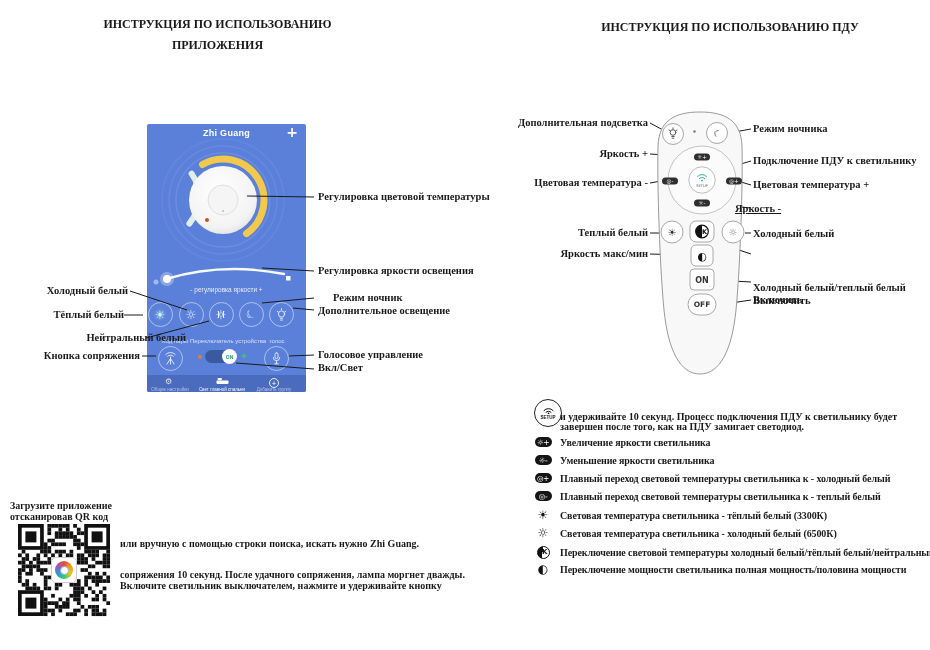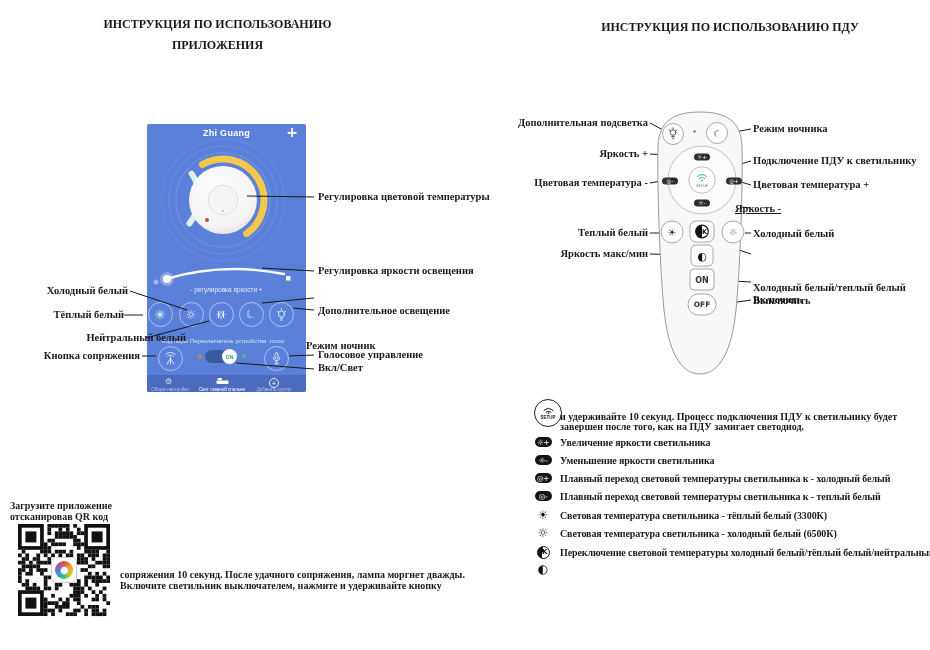--- a/index.html
+++ b/index.html
@@ -490,21 +490,21 @@
         </g>
     </g>
   </svg>
 
   <div class="abs callout hud" style="right:802px;top:285px;">Холодный белый</div>
   <div class="abs callout hud" style="right:806px;top:309px;">Тёплый белый</div>
   <div class="abs callout hud" style="right:744px;top:332px;">Нейтральный белый</div>
   <div class="abs callout hud" style="right:790px;top:350px;">Кнопка сопряжения</div>
   <div class="abs callout hud" style="left:318px;top:191px;">Регулировка цветовой температуры</div>
   <div class="abs callout hud" style="left:318px;top:265px;">Регулировка яркости освещения</div>
-  <div class="abs callout hud" style="left:306px;top:292px;margin-top:48px;">Режим ночник</div>
+  <div class="abs callout hud" style="left:333px;top:292px;">Режим ночник</div>
   <div class="abs callout hud" style="left:318px;top:305px;">Дополнительное освещение</div>
   <div class="abs callout hud" style="left:318px;top:349px;">Голосовое управление</div>
   <div class="abs callout hud" style="left:318px;top:362px;">Вкл/Свет</div>
 
   <div class="abs callout hud" style="right:282px;top:117px;">Дополнительная подсветка</div>
   <div class="abs callout hud" style="right:282px;top:148px;">Яркость +</div>
   <div class="abs callout hud" style="right:282px;top:177px;">Цветовая температура -</div>
   <div class="abs callout hud" style="right:282px;top:227px;">Теплый белый</div>
   <div class="abs callout hud" style="right:282px;top:248px;">Яркость макс/мин</div>
   <div class="abs callout hud" style="left:753px;top:123px;">Режим ночника</div>
@@ -570,27 +570,29 @@
         <span class="kcirc">
           <b>K</b>
         </span>
       </span>
     <span class="legend-tx">Переключение световой температуры холодный белый/тёплый белый/нейтральный белый</span>
   </div>
   <div class="legend-row" style="top:562px;">
     <span class="legend-ic">
         <span class="halfc">◐</span>
       </span>
+    <span class="legend-tx">Переключение мощности светильника полная мощность/половина мощности</span>
   </div>
 
   <div class="abs smalltxt hud" style="left:10px;top:500px;width:112px;text-align:left;white-space:normal;">
     <div>Загрузите приложение</div>
     <div>отсканировав QR код</div>
   </div>
   <div class="qr-app">
       <span class="qr-ring">
         <span class="qr-core"></span>
       </span>
     </div>
+  <div class="abs smalltxt hud" style="left:120px;top:538px;">или вручную с помощью строки поиска, искать нужно Zhi Guang.</div>
   <div class="abs smalltxt hud" style="left:120px;top:580px;">Включите светильник выключателем, нажмите и удерживайте кнопку</div>
   <div class="abs smalltxt hud" style="left:120px;top:569px;">сопряжения 10 секунд. После удачного сопряжения, лампа моргнет дважды.</div>
 
 </div>
 
 </body></html>

